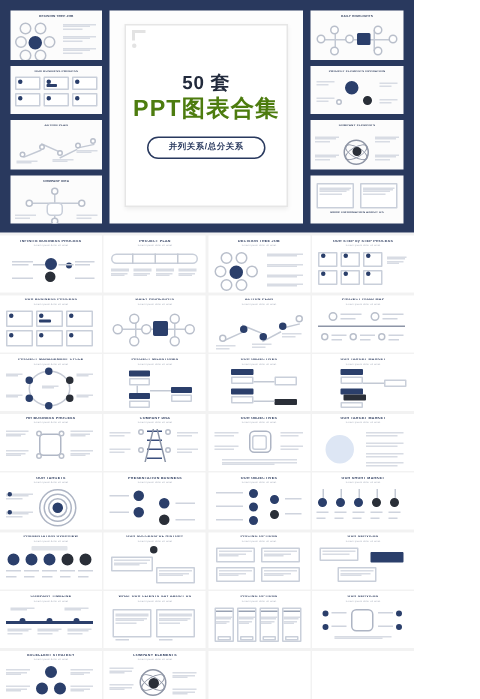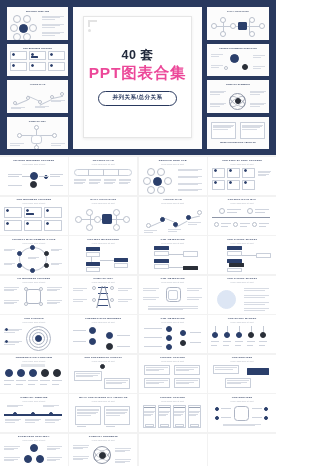--- a/index.html
+++ b/index.html
@@ -74,21 +74,21 @@
   }
   .t-line1 {
     font-size: 12.5px; font-weight: bold; color: #222a3c;
     letter-spacing: .5px; line-height: 1.15;
   }
   .t-line2 {
     font-size: 14px; font-weight: bold; color: #2f4f96;
     letter-spacing: 1.2px; line-height: 1.2;
   }
   .t-line3 {
-    font-size: 15.5px; font-weight: bold; color: #ec4899;
+    font-size: 15.5px; font-weight: bold; color: #4d7c0f;
     letter-spacing: .8px; line-height: 1.2;
   }
   .badge {
     margin-top: 6px;
     border: 1.3px solid #29395e;
     border-radius: 9px;
     padding: 2.5px 14px;
     font-size: 5.6px; color: #29395e; font-weight: bold;
     letter-spacing: .4px;
     white-space: nowrap;
@@ -246,21 +246,21 @@
     </div>
 
     <div class="hero-center">
       <div class="title-frame">
         <div class="corner-hook">
           <i class="h1"></i>
             <i class="h2"></i>
             <i class="dot"></i>
         </div>
         <div class="title-inner">
-          <div class="t-line1">40 套</div>
+          <div class="t-line1">50 套</div>
           <div class="t-line3">PPT图表合集</div>
           <div class="badge">并列关系/总分关系</div>
         </div>
       </div>
     </div>
 
     <div class="hero-col right">
 
       <div class="mini">
         <div class="mini-title">DAILY HIGHLIGHTS</div>

